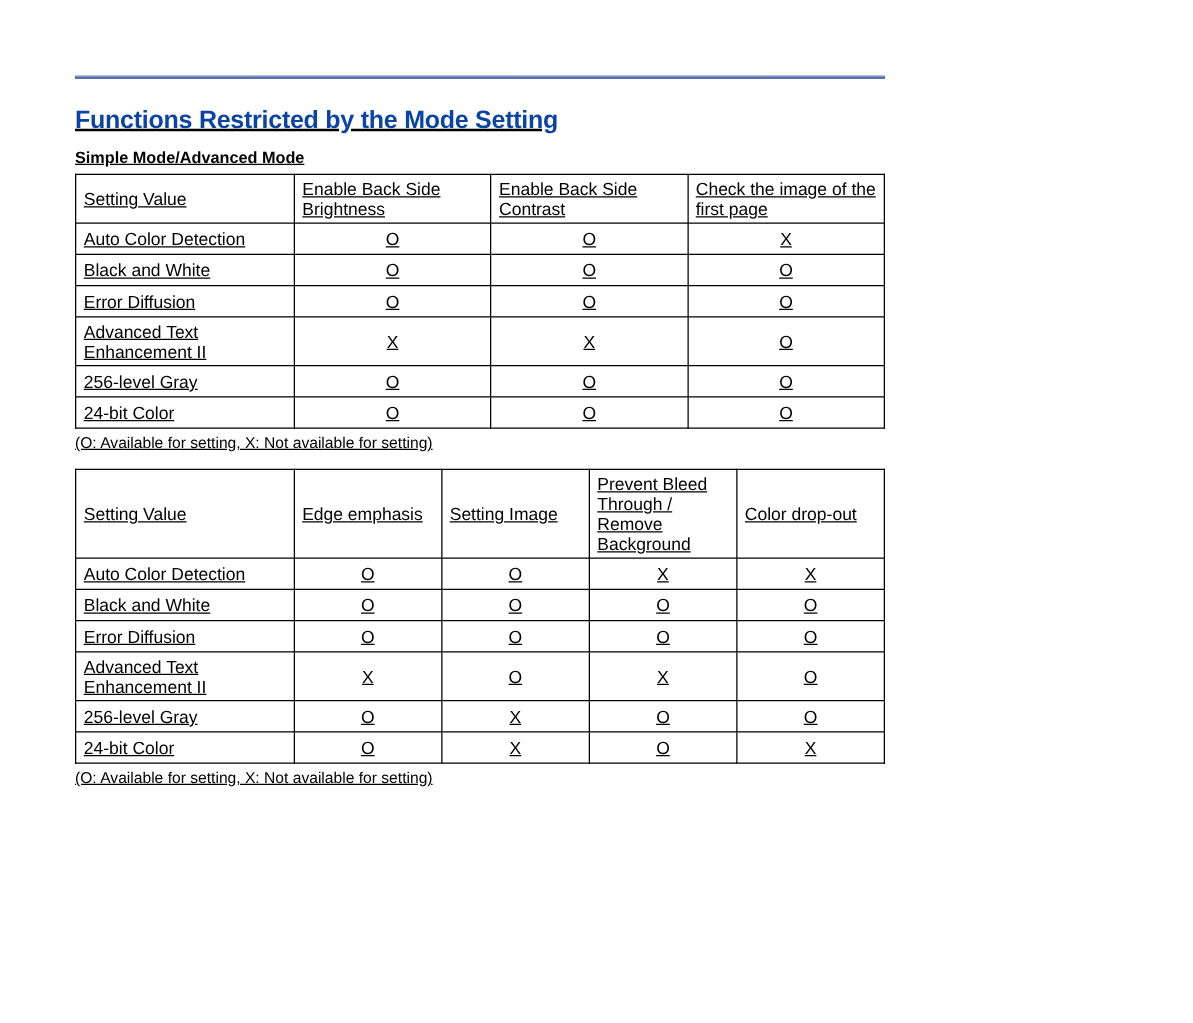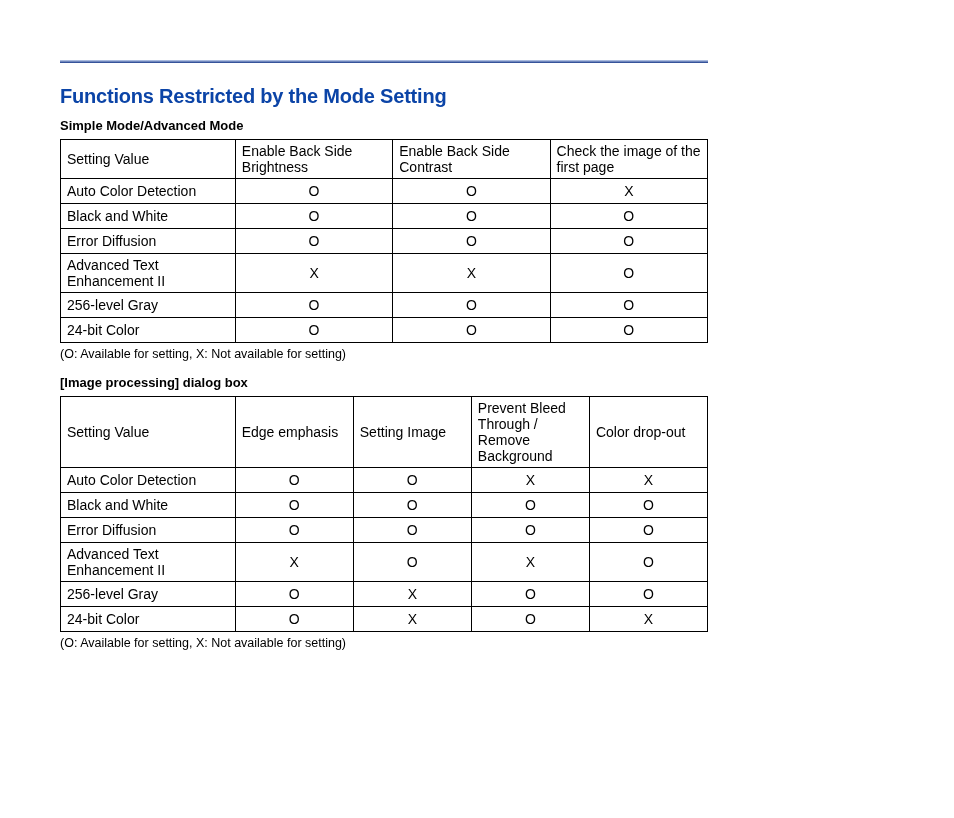--- a/index.html
+++ b/index.html
@@ -9,20 +9,21 @@
     font-size: 13px;
     color: #000;
     background: #fff;
   }
   .page {
     width: 768px;
     height: 818px;
     box-sizing: border-box;
     padding: 60px 60px 42px 60px;
     position: relative;
+    text-decoration: underline;
   }
   .top-rule {
     height: 3px;
     background: linear-gradient(to bottom, #c6d4ef, #1a3a8a);
     margin-bottom: 22px;
   }
   h1.section-title {
     font-family: Arial, Helvetica, sans-serif;
     font-weight: 900;
     color: #0b44a7;
@@ -139,21 +140,20 @@
       <tr>
         <td class="label-col">24-bit Color</td>
         <td class="val-col">O</td>
         <td class="val-col">O</td>
         <td class="val-col">O</td>
       </tr>
     </tbody>
   </table>
   <div class="legend">(O: Available for setting, X: Not available for setting)</div>
 
-  <div class="subheading">[Image processing] dialog box</div>
   <table class="data">
     <colgroup>
       <col class="t2-c0">
         <col class="t2-c">
         <col class="t2-c">
         <col class="t2-c">
         <col class="t2-c">
     </colgroup>
     <thead>
       <tr>

